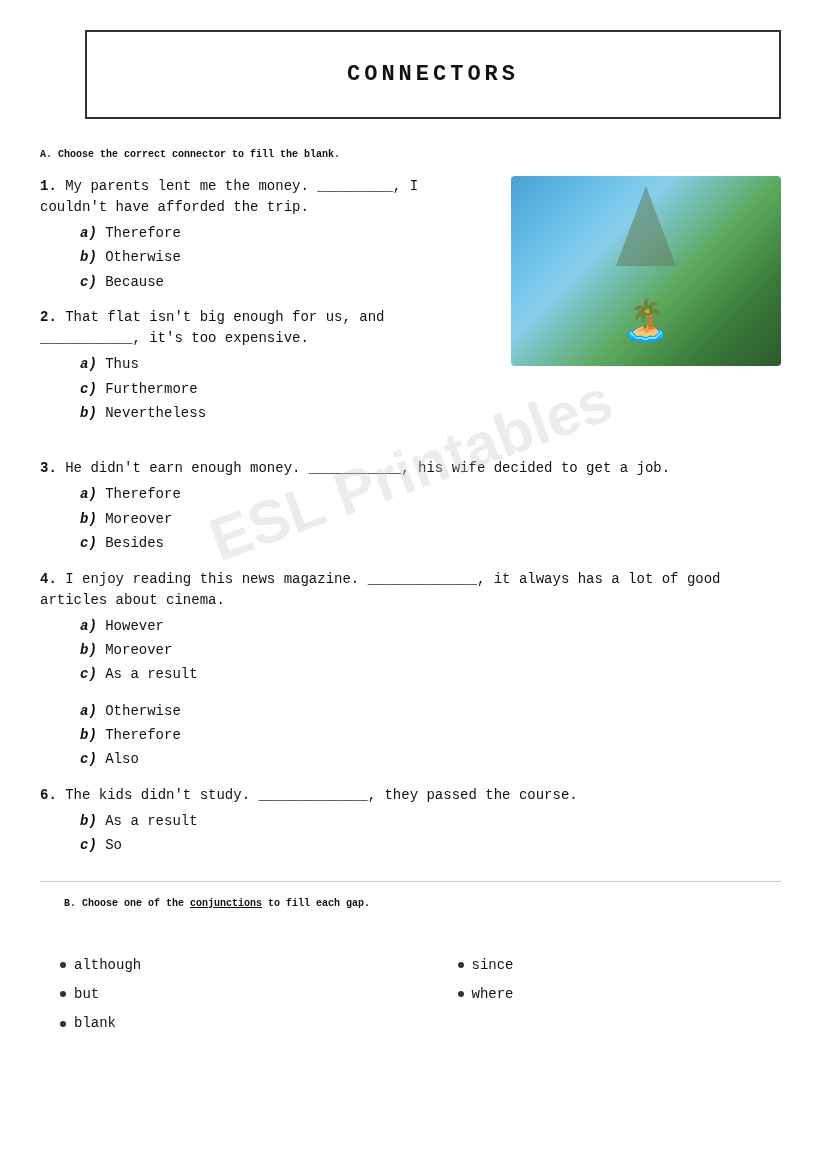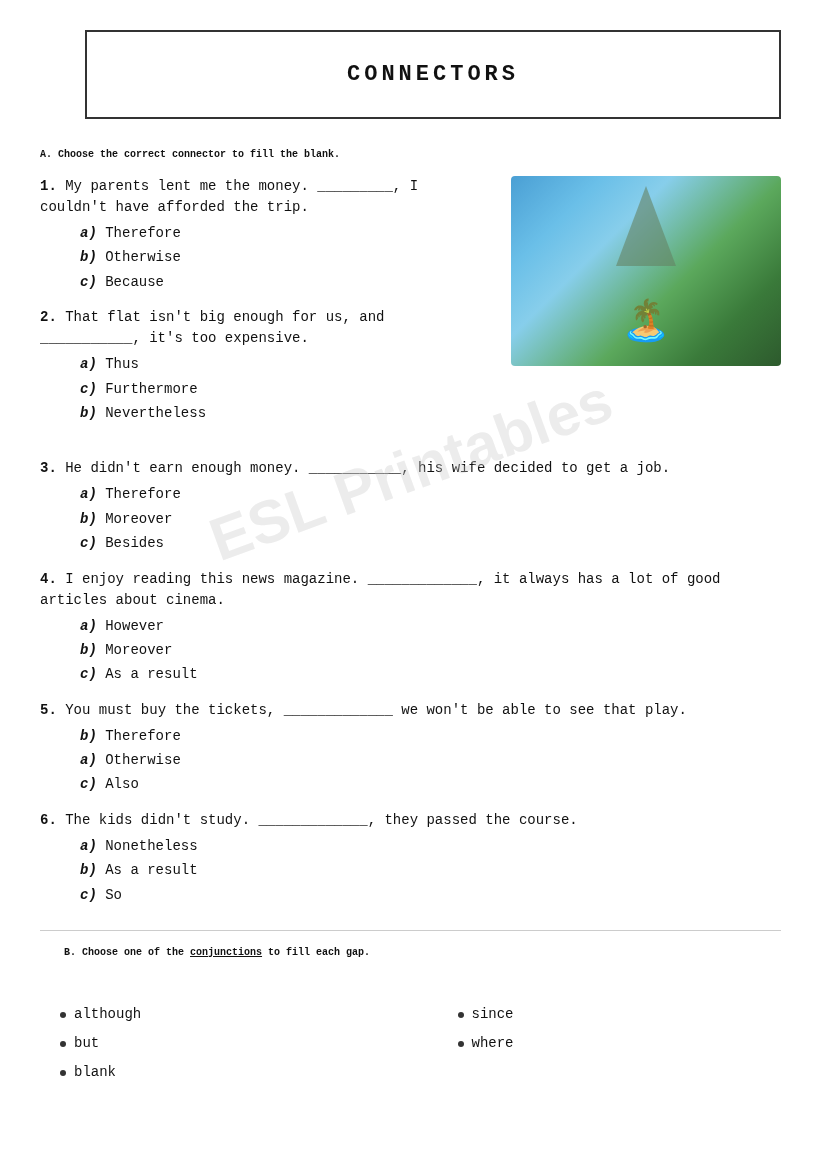--- a/index.html
+++ b/index.html
@@ -247,38 +247,33 @@
         I enjoy reading this news magazine. _____________, it always has a lot of good articles about cinema.
       </div>
       <ul class="options">
         <li><span class="opt-label">a)</span> However</li>
         <li><span class="opt-label">b)</span> Moreover</li>
         <li><span class="opt-label">c)</span> As a result</li>
       </ul>
     </div>
 
     <div class="question">
-      <div class="question-text">
-        <span class="q-number">5.</span>
-        You must buy the tickets, _____________ we won't be able to see that play.
-      </div>
       <ul class="options">
+        <li><span class="opt-label">a)</span> Otherwise</li>
         <li><span class="opt-label">b)</span> Therefore</li>
-        <li><span class="opt-label">a)</span> Otherwise</li>
         <li><span class="opt-label">c)</span> Also</li>
       </ul>
     </div>
 
     <div class="question">
       <div class="question-text">
         <span class="q-number">6.</span>
         The kids didn't study. _____________, they passed the course.
       </div>
       <ul class="options">
-        <li><span class="opt-label">a)</span> Nonetheless</li>
         <li><span class="opt-label">b)</span> As a result</li>
         <li><span class="opt-label">c)</span> So</li>
       </ul>
     </div>
 
   </div>
 
   <div class="section-b">
     <div class="section-label">
       B. Choose one of the <u>conjunctions</u> to fill each gap.

